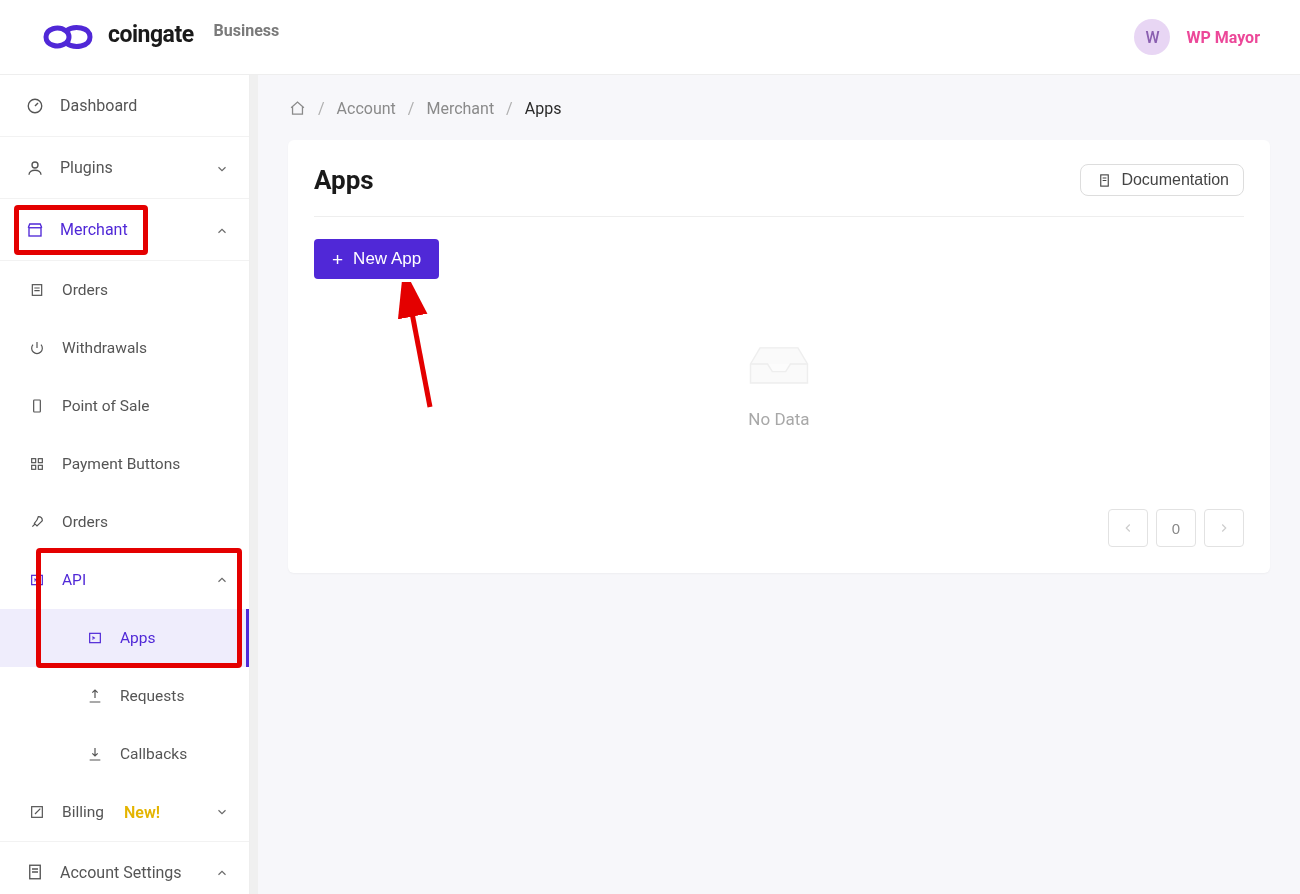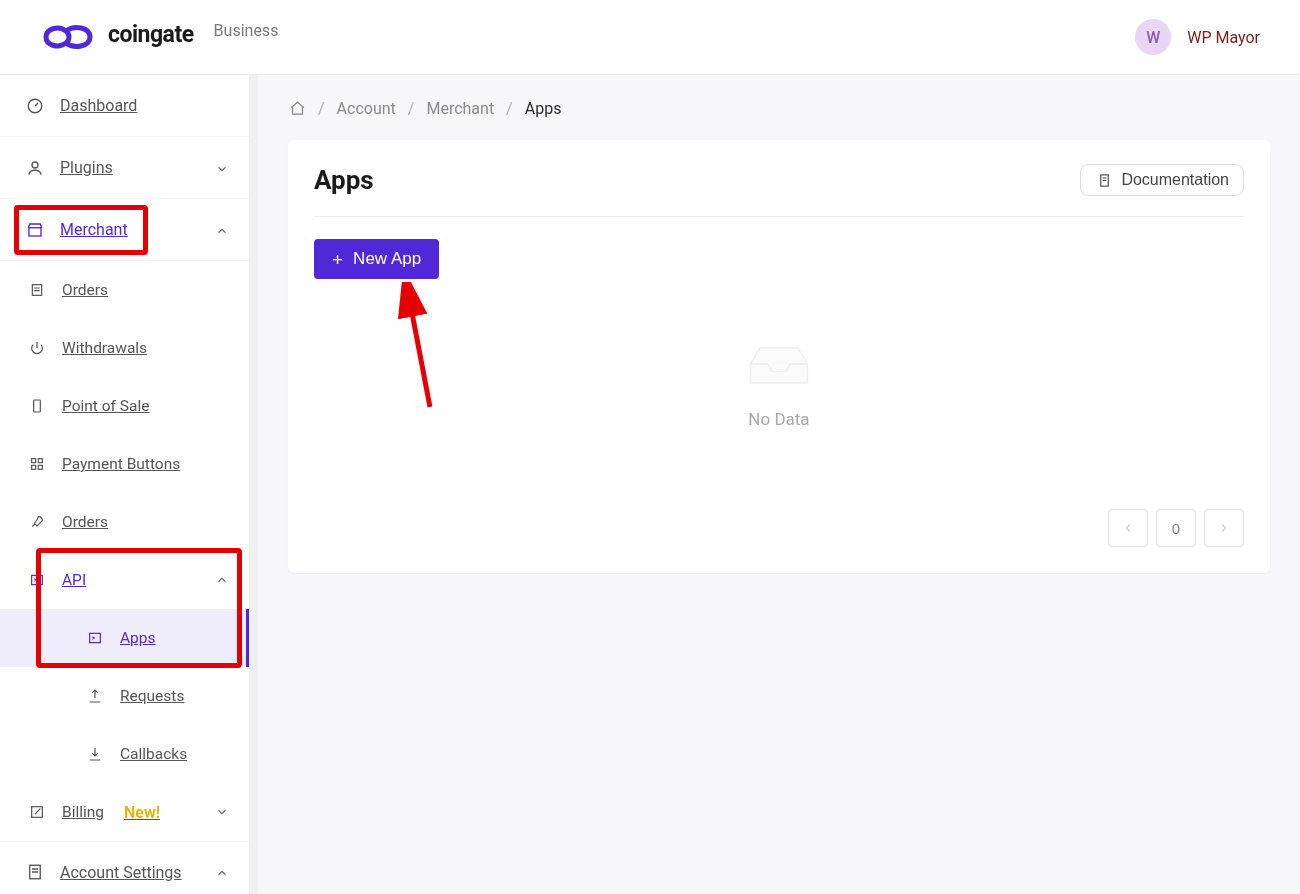--- a/index.html
+++ b/index.html
@@ -16,31 +16,31 @@
     display: flex;
     align-items: center;
     justify-content: space-between;
     padding: 0 40px;
     border-bottom: 1px solid #eee;
     background: #fff;
   }
   .header-left { display: flex; gap: 12px; }
   .logo-icon { width: 56px; height: 32px; }
   .brand-name { font-size: 23px; font-weight: 700; color: #1a1a1a; letter-spacing: -0.5px; }
-  .brand-sub { font-size: 16px; color: #7a7a7a; margin-left: 8px; font-weight: 400; }
+  .brand-sub { font-size: 16px; color: #7a7a7a; margin-left: 8px; font-weight: 700; }
   .header-right { display: flex; align-items: center; gap: 16px; }
   .avatar {
     width: 36px; height: 36px;
     border-radius: 50%;
     background: #e8d6f4;
     color: #8a5fb0;
     display: flex; align-items: center; justify-content: center;
     font-weight: 500; font-size: 16px;
   }
-  .user-name { font-size: 16px; color: #7f1d1d; }
+  .user-name { font-size: 16px; color: #ec4899; font-weight: bold; }
 
   .body { display: flex; height: calc(894px - 75px); }
   .sidebar {
     width: 250px;
     background: #fff;
     border-right: 1px solid #eee;
     overflow-y: auto;
     flex-shrink: 0;
   }
   .scroll-track {
@@ -49,21 +49,20 @@
     flex-shrink: 0;
   }
   .sidebar-item, .sub-item, .sub2-item {
     display: flex; align-items: center;
     padding: 0 20px 0 26px;
     height: 62px;
     font-size: 16px;
     color: #555;
     cursor: pointer;
     gap: 16px;
-    text-decoration: underline;
   }
   .sidebar-item { border-bottom: 1px solid #f2f2f2; }
   .sidebar-item:first-child { border-top: none; }
   .sidebar-item.active { color: #5028d7; }
   .sub-item { height: 58px; padding-left: 28px; font-size: 15.5px; color: #555; border-bottom: none; }
   .sub-item.active { color: #5028d7; }
   .sub2-item { height: 58px; padding-left: 86px; font-size: 15.5px; color: #555; }
   .sub2-item.active {
     color: #5028d7;
     background: #efedfc;

